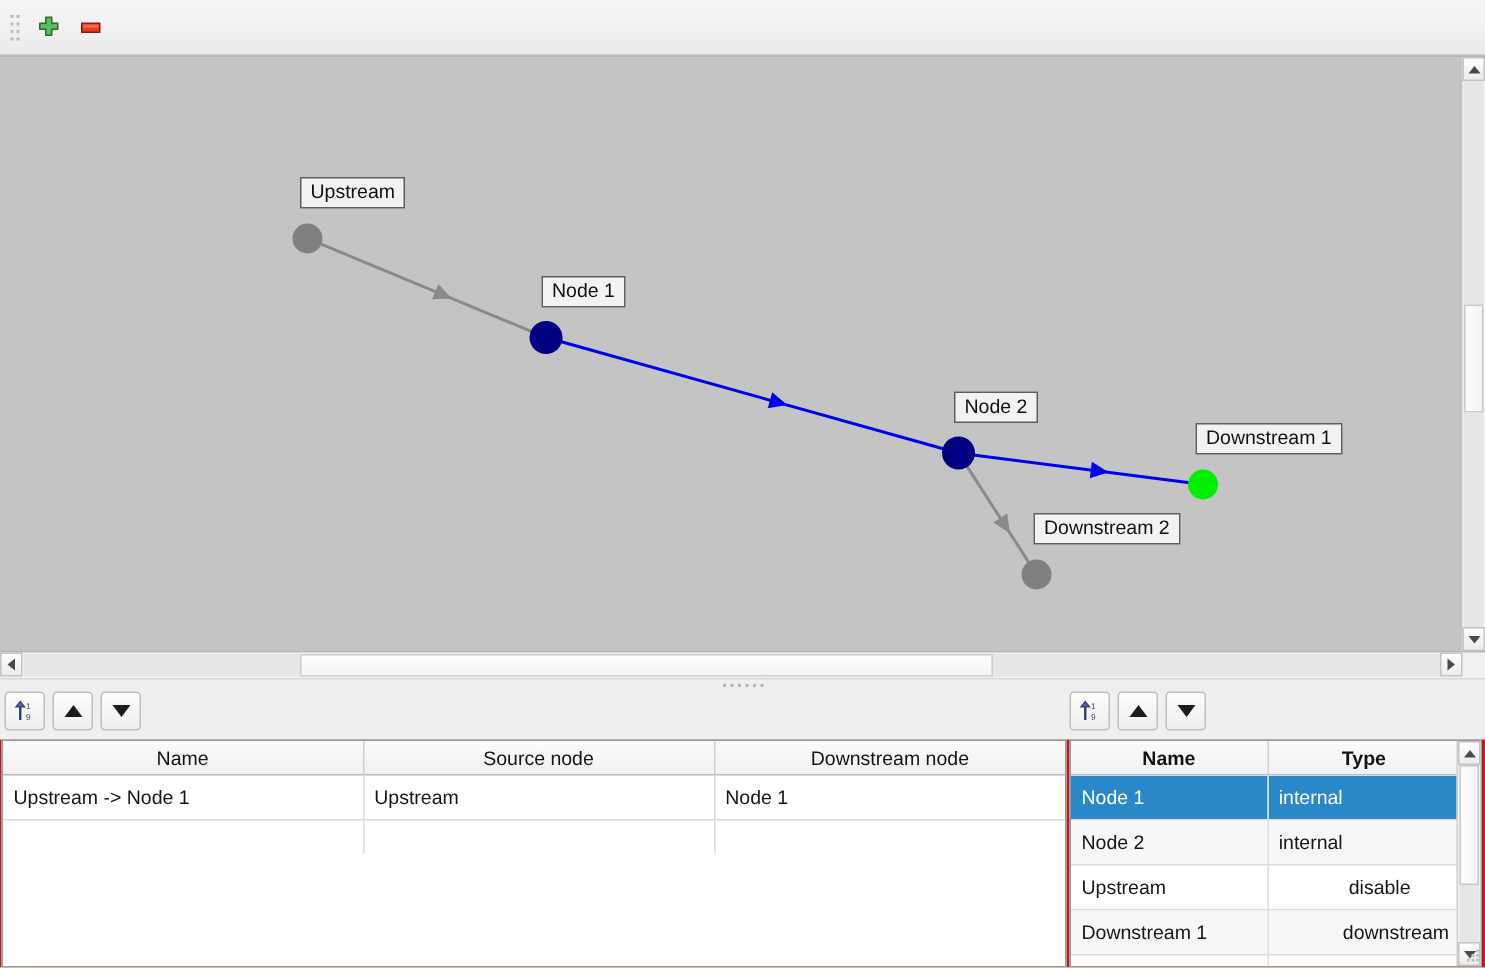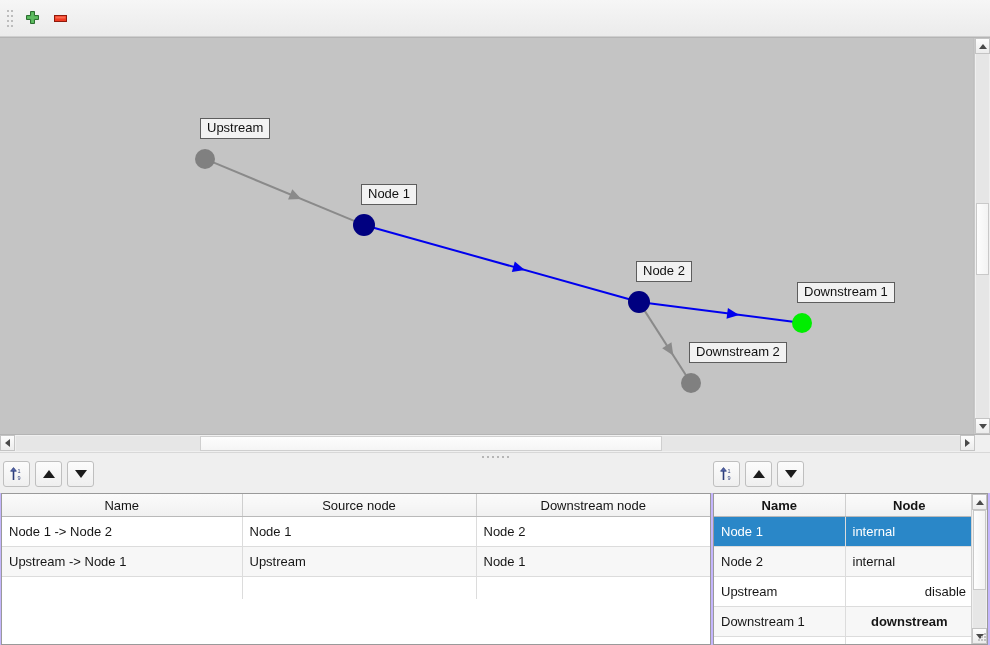--- a/index.html
+++ b/index.html
@@ -229,21 +229,21 @@
     padding: 0;
     box-sizing: border-box;
   }
   .tri-up { width:0;height:0;border-left:6px solid transparent;border-right:6px solid transparent;border-bottom:8px solid #1c1c1c; }
   .tri-down { width:0;height:0;border-left:6px solid transparent;border-right:6px solid transparent;border-top:8px solid #1c1c1c; }
 
   
   .tables {
     position: relative;
     flex: 1;
-    background: #c4b5fd;
+    background: #b91c1c;
   }
   .tbl-panel {
     position: absolute;
     top: 0;
     background: #ffffff;
     border: 1px solid #9a9a9a;
     box-sizing: border-box;
     overflow: hidden;
   }
   .tbl-left { left: 1px; width: 710px; height: 152px; }
@@ -453,25 +453,20 @@
           </colgroup>
         <thead>
             <tr id="edges-head">
               <th>Name</th>
               <th>Source node</th>
               <th>Downstream node</th>
             </tr>
           </thead>
         <tbody id="edges-body">
             <tr>
-              <td>Node 1 -&gt; Node 2</td>
-              <td style="text-align: left;">Node 1</td>
-              <td style="text-align: left;">Node 2</td>
-            </tr>
-            <tr>
               <td>Upstream -&gt; Node 1</td>
               <td style="text-align: left;">Upstream</td>
               <td style="text-align: left;">Node 1</td>
             </tr>
             <tr class="blank">
               <td>&nbsp;</td>
               <td>&nbsp;</td>
               <td>&nbsp;</td>
             </tr>
           </tbody>
@@ -480,39 +475,39 @@
 
     <div class="tbl-panel tbl-right">
       <table class="grid bold-head" style="width:259px">
         <colgroup>
             <col style="width:131px">
             <col>
           </colgroup>
         <thead>
             <tr id="nodes-head">
               <th>Name</th>
-              <th>Node</th>
+              <th>Type</th>
             </tr>
           </thead>
         <tbody id="nodes-body">
             <tr class="selected">
               <td>Node 1</td>
               <td style="text-align: left;">internal</td>
             </tr>
             <tr>
               <td>Node 2</td>
               <td style="text-align: left;">internal</td>
             </tr>
             <tr>
               <td>Upstream</td>
-              <td style="text-align: right; padding-left: 28px;">disable</td>
+              <td style="text-align: center; padding-left: 28px;">disable</td>
             </tr>
             <tr>
               <td>Downstream 1</td>
-              <td style="text-align: center; font-weight: bold;">downstream</td>
+              <td style="text-align: right;">downstream</td>
             </tr>
             <tr class="blank">
               <td>&nbsp;</td>
               <td>&nbsp;</td>
             </tr>
           </tbody>
       </table>
       <div class="right-scroll">
         <div class="sb-btn sb-up">
             <span class="arrow-up"></span>

